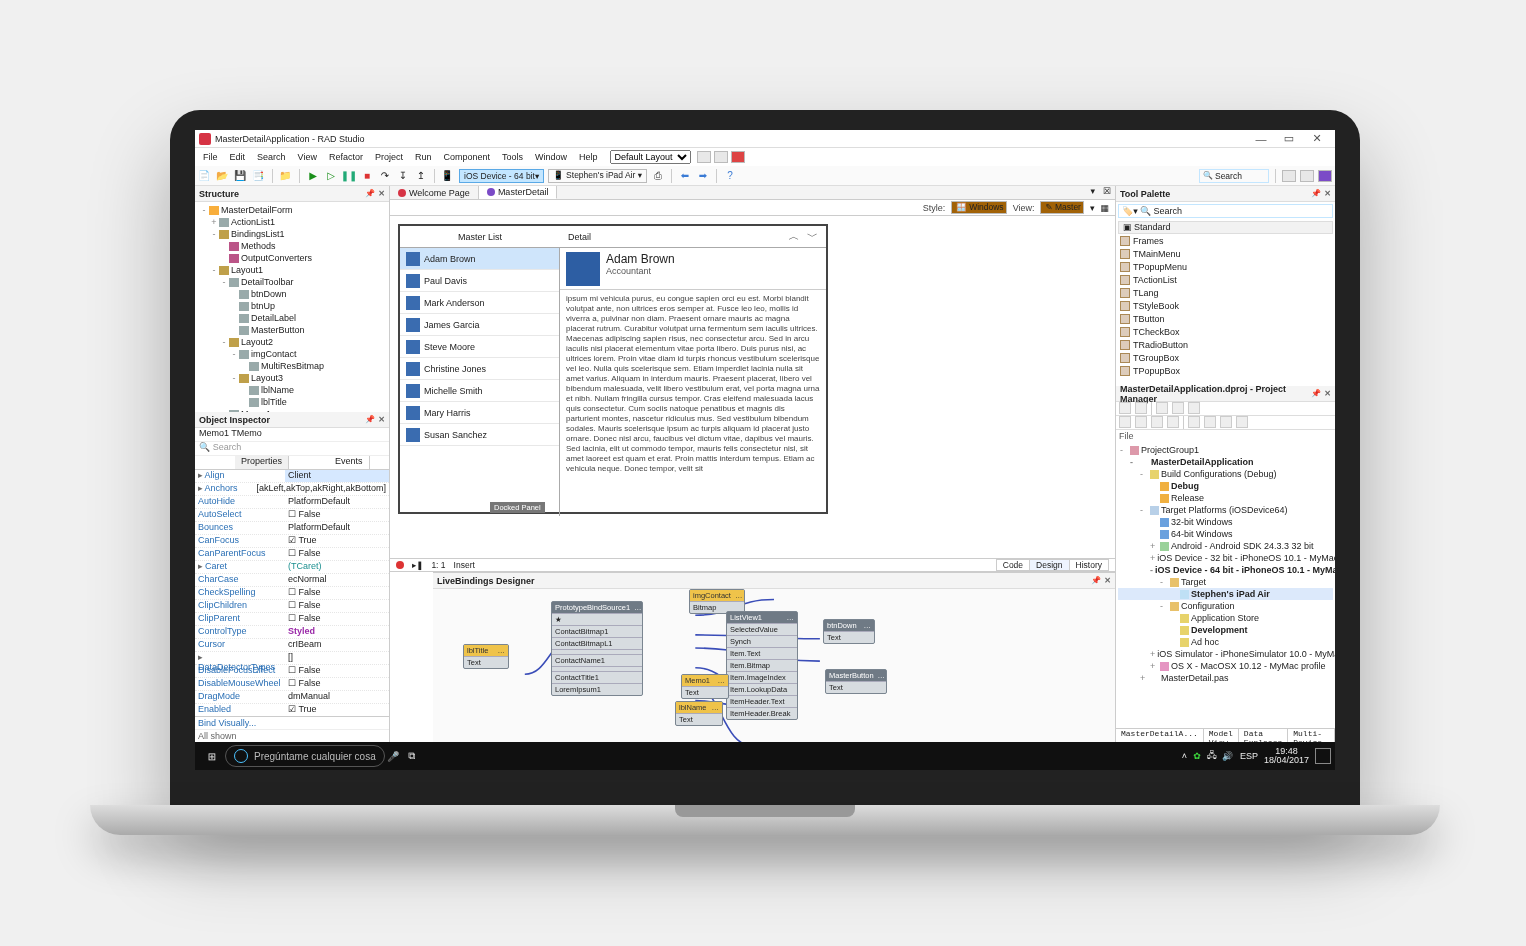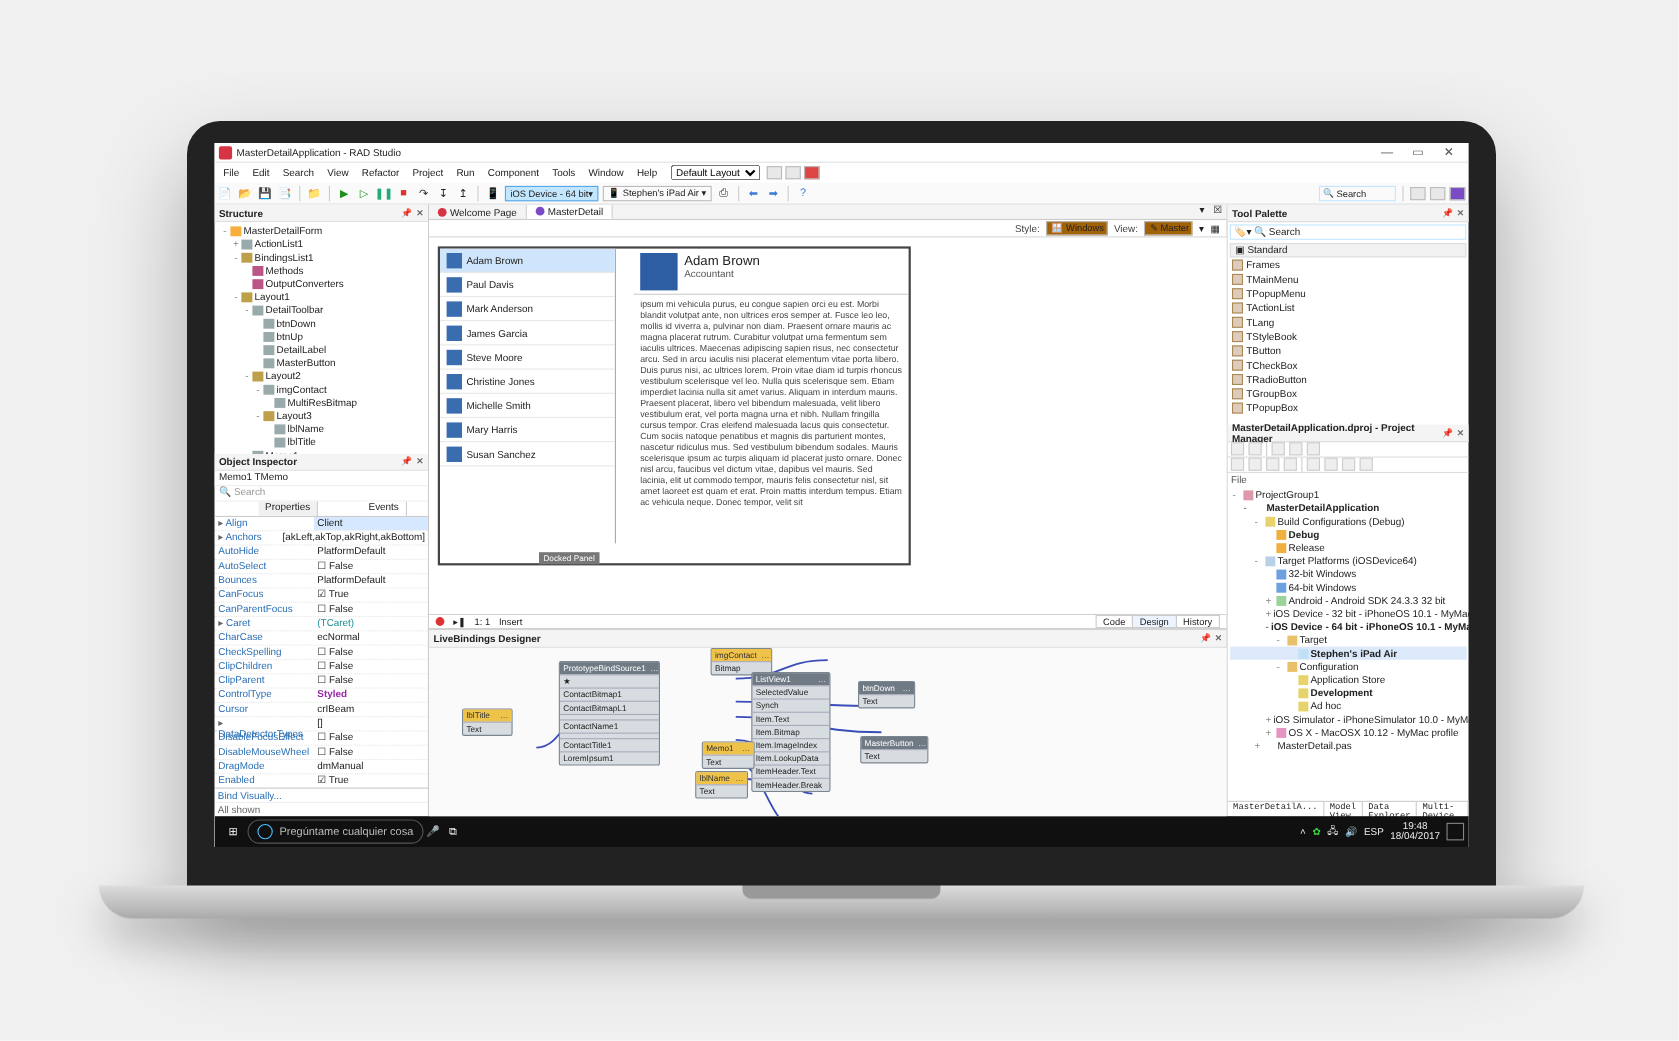--- a/index.html
+++ b/index.html
@@ -72,41 +72,41 @@
 .designbar { height:16px; border-bottom:1px solid #ccc; display:flex; align-items:center; justify-content:flex-end; gap:6px; padding:0 6px;}
 .designbar .lbl{ color:#444;}
 .designbar .sel{ border:1px solid #bbb; height:13px; padding:0 2px 0 4px; font-size:8.5px; background:#a16207;}
 
 .canvas { flex:1; background:#fff; padding:8px; overflow:hidden; position:relative;}
 .device-frame { width:430px; height:290px; border:2px solid #444; margin-left:0; position:relative; background:#fff;}
 .app-header { display:flex; height:22px; border-bottom:1px solid #aaa;}
 .app-header .hleft{ width:160px; text-align:center; line-height:22px; font-size:9px;}
 .app-header .hright{ flex:1; display:flex; align-items:center; justify-content:space-between; padding:0 8px;}
 .app-header .hright .navbtn{ font-size:11px; color:#555;}
-.app-body { display:flex; height:268px;gap:16px;}
+.app-body { display:flex; height:268px;}
 .masterlist { width:160px; border-right:1px solid #aaa; overflow:hidden;}
 .masterlist .li{ height:22px; display:flex; align-items:center; padding:0 6px; border-bottom:1px solid #e8e8e8; gap:4px;}
 .masterlist .li.sel{ background:#cfe5fb;}
 .masterlist .li .av{ width:14px; height:14px; background:#3a6cb0;}
 .detailpane { flex:1; display:flex; flex-direction:column;}
 .detail-head{ height:42px; display:flex; gap:6px; padding:4px 6px; border-bottom:1px solid #ccc;}
 .detail-head .bigav{ width:34px; height:34px; background:#2d5ea3;}
 .detail-head .nm{ font-size:12px;}
 .detail-head .rl{ font-size:9px; color:#555;}
 .detail-body{ padding:4px 6px; font-size:8px; color:#444; line-height:1.25; overflow:hidden;}
 
 .statusbar { height:14px; border-top:1px solid #ccc; border-bottom:1px solid #ccc; display:flex; align-items:center; padding:0 6px; gap:8px; font-size:8.5px;}
 .statusbar .red{ width:8px;height:8px;background:#d33;border-radius:50%;}
 .statusbar .spacer{flex:1;}
 .statusbar .modes{ display:flex; gap:0;}
 .statusbar .modes .m{ padding:0 6px; border:1px solid #ccc; margin-left:-1px;}
 .statusbar .modes .m.active{ background:#eef4ff;}
 
 
-.lb { flex:0 0 170px; border-top:1px solid #ccc; display:flex; flex-direction:column;}
+.lb { flex:0 0 170px; border-top:1px solid #ccc; display:flex; flex-direction:column;margin-left:43px;}
 .lb .canvas2{ flex:1; background:#fafafa; position:relative; overflow:hidden;}
 .node{ position:absolute; background:#d7dce0; border:1px solid #7a8590; border-radius:2px; font-size:7.5px;}
 .node .hd{ background:#6f7a85; color:#fff; padding:1px 3px; display:flex; justify-content:space-between; gap:4px;}
 .node .fld{ padding:1px 3px; border-top:1px solid #aab;}
 .node.yellow .hd{ background:#efc34a; color:#333;}
 svg.wires{ position:absolute; inset:0; pointer-events:none;}
 
 
 .tp { flex:0 0 200px; display:flex; flex-direction:column;}
 .tp .searchrow{ height:14px; border:1px solid #c3e6ff; margin:2px; padding:0 3px; display:flex; align-items:center; gap:2px;}
@@ -431,20 +431,30 @@
     <span class="lbl">Style:</span>
     <span class="sel">🪟 <span>Windows</span></span>
     <span class="lbl">View:</span>
     <span class="sel">✎ <span>Master</span></span>
     <span>▾</span>
     <span>▦</span>
   </div>
 
   <div class="canvas">
     <div class="device-frame">
+      <div class="app-header">
+        <div class="hleft">Master List</div>
+        <div class="hright">
+          <span>Detail</span>
+          <span>
+            <span class="navbtn">︿</span>&nbsp;&nbsp;
+            <span class="navbtn">﹀</span>
+          </span>
+        </div>
+      </div>
       <div class="app-body">
         <div class="masterlist" id="masterList">
                   <div class="li sel">
                     <span class="av"></span>
                     <span>Adam Brown</span>
                   </div>
                   <div class="li">
                     <span class="av"></span>
                     <span>Paul Davis</span>
                   </div>

